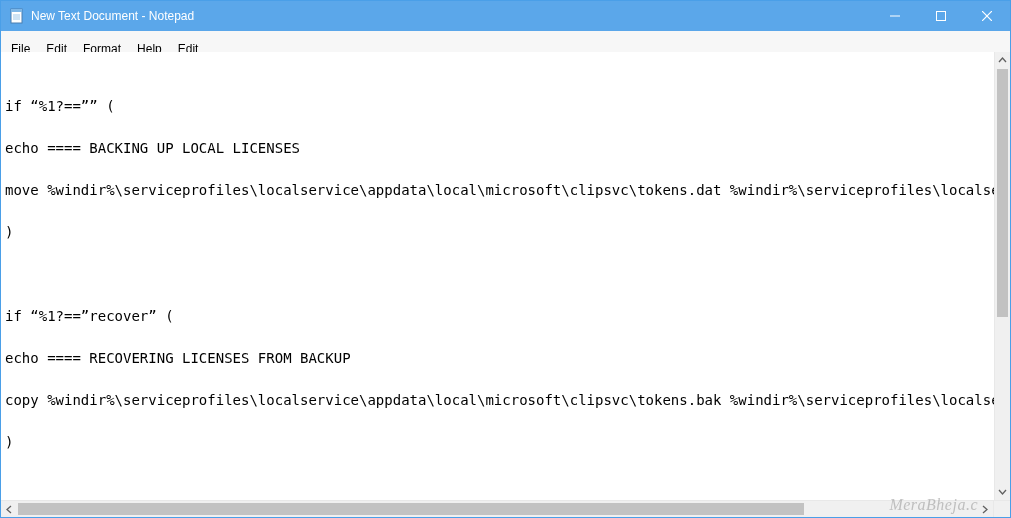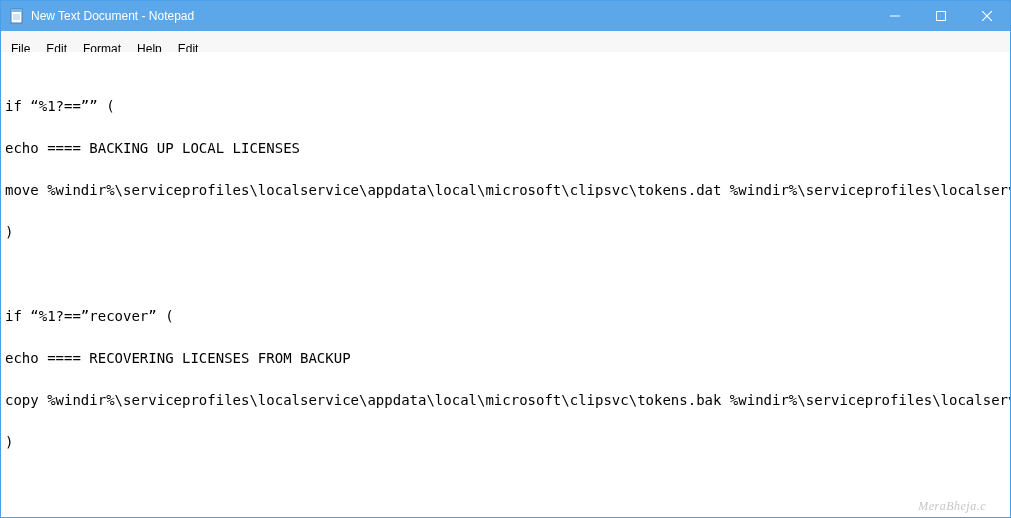--- a/index.html
+++ b/index.html
@@ -53,20 +53,21 @@
       padding: 2px 8px;
       line-height: 17px;
     }
     .content-wrap {
       position: absolute;
       top: 51px;
       left: 0;
       right: 0;
       bottom: 0;
       display: flex;
+      flex-direction: column;
     }
     .editor-row {
       flex: 1 1 auto;
       display: flex;
       min-height: 0;
     }
     .editor {
       flex: 1 1 auto;
       background: #fff;
       font-family: Consolas, "Lucida Console", monospace;
@@ -141,22 +142,22 @@
       width: 17px;
       height: 17px;
       background: #f0f0f0;
       border-top: 1px solid #e8e8e8;
       border-left: 1px solid #e8e8e8;
       position: relative;
     }
     .watermark {
       position: absolute;
       bottom: 3px;
-      right: 24px;
-      font-size: 12px;
+      right: 32px;
+      font-size: 16px;
       color: rgba(150,150,150,0.55);
       font-style: italic;
       font-family: Georgia, serif;
       letter-spacing: .5px;
       pointer-events: none;
     }
   </style>
 </head>
 <body>
 

